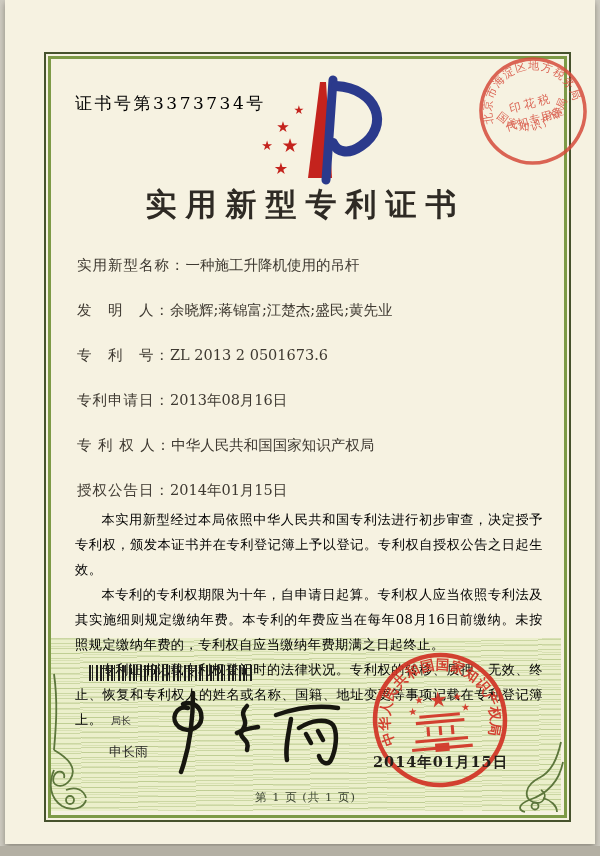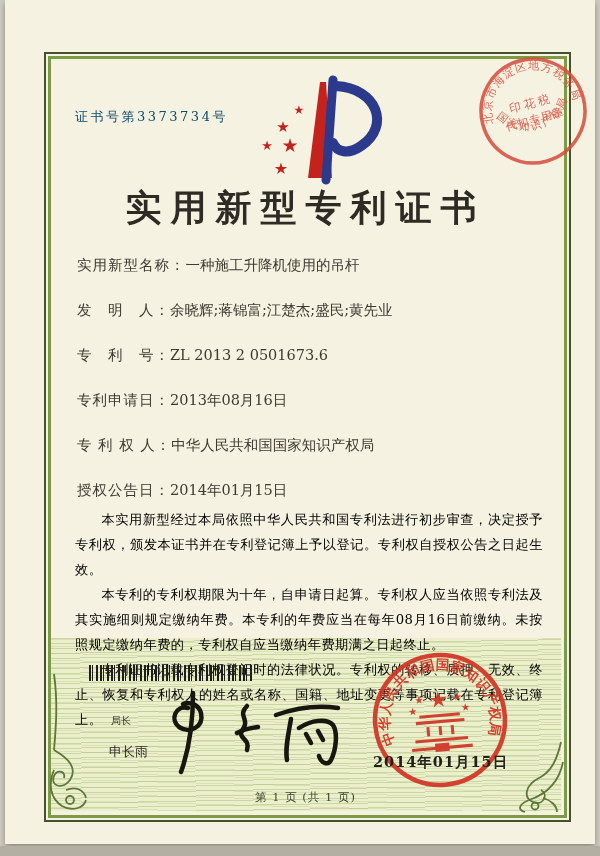--- a/index.html
+++ b/index.html
@@ -2,22 +2,22 @@
 <html><head>
 <meta charset="utf-8">
 <style>
   html,body{margin:0;padding:0;}
   body{width:600px;height:856px;background:#cfccc2;font-family:"DejaVu Serif","Liberation Serif",serif;overflow:hidden;}
   .photo{position:relative;width:600px;height:856px;background:#cfccc2;}
   .paper{position:absolute;left:5px;top:0;width:590px;height:844px;background:#f6f2e1;box-shadow:0 3px 6px rgba(60,55,40,.45);}
   
   .frame-outer{position:absolute;left:39px;top:52px;width:523px;height:766px;border:2px solid #46522c;}
   .frame-inner{position:absolute;left:2px;top:2px;right:2px;bottom:2px;border:3px solid #7d9a46;}
-  .cert-no{position:absolute;left:70px;top:92px;font-size:13px;letter-spacing:2.5px;color:#0c4a6e;margin-top:16px;}
-  .title{position:absolute;left:39px;top:184px;width:523px;text-align:center;font-size:36px;font-weight:bold;letter-spacing:9px;color:#2e2a24;}
+  .cert-no{position:absolute;left:70px;top:92px;font-size:17px;letter-spacing:2.5px;color:#000000;}
+  .title{position:absolute;left:39px;top:184px;width:523px;text-align:center;font-size:31px;font-weight:bold;letter-spacing:9px;color:#2e2a24;}
   .fields{position:absolute;left:72px;top:256px;display:flex;flex-direction:column;gap:26px;font-size:14.5px;color:#3e3931;}
   .fields .row{white-space:nowrap;}
   .fields .lbl{letter-spacing:1px;}
   .paras{position:absolute;left:70px;top:507px;width:468px;font-size:13.2px;line-height:25px;color:#000000;text-align:justify;}
   .paras p{margin:0;text-indent:2em;letter-spacing:.5px;}
   
   .band{position:absolute;left:46px;top:638px;width:510px;height:173px;background-color:#ebefcb;
     background-image:
       repeating-linear-gradient(179deg, rgba(150,175,95,.38) 0 1px, rgba(0,0,0,0) 1px 5px),
       repeating-linear-gradient(181.5deg, rgba(150,175,95,.22) 0 1px, rgba(0,0,0,0) 1px 7px);}

